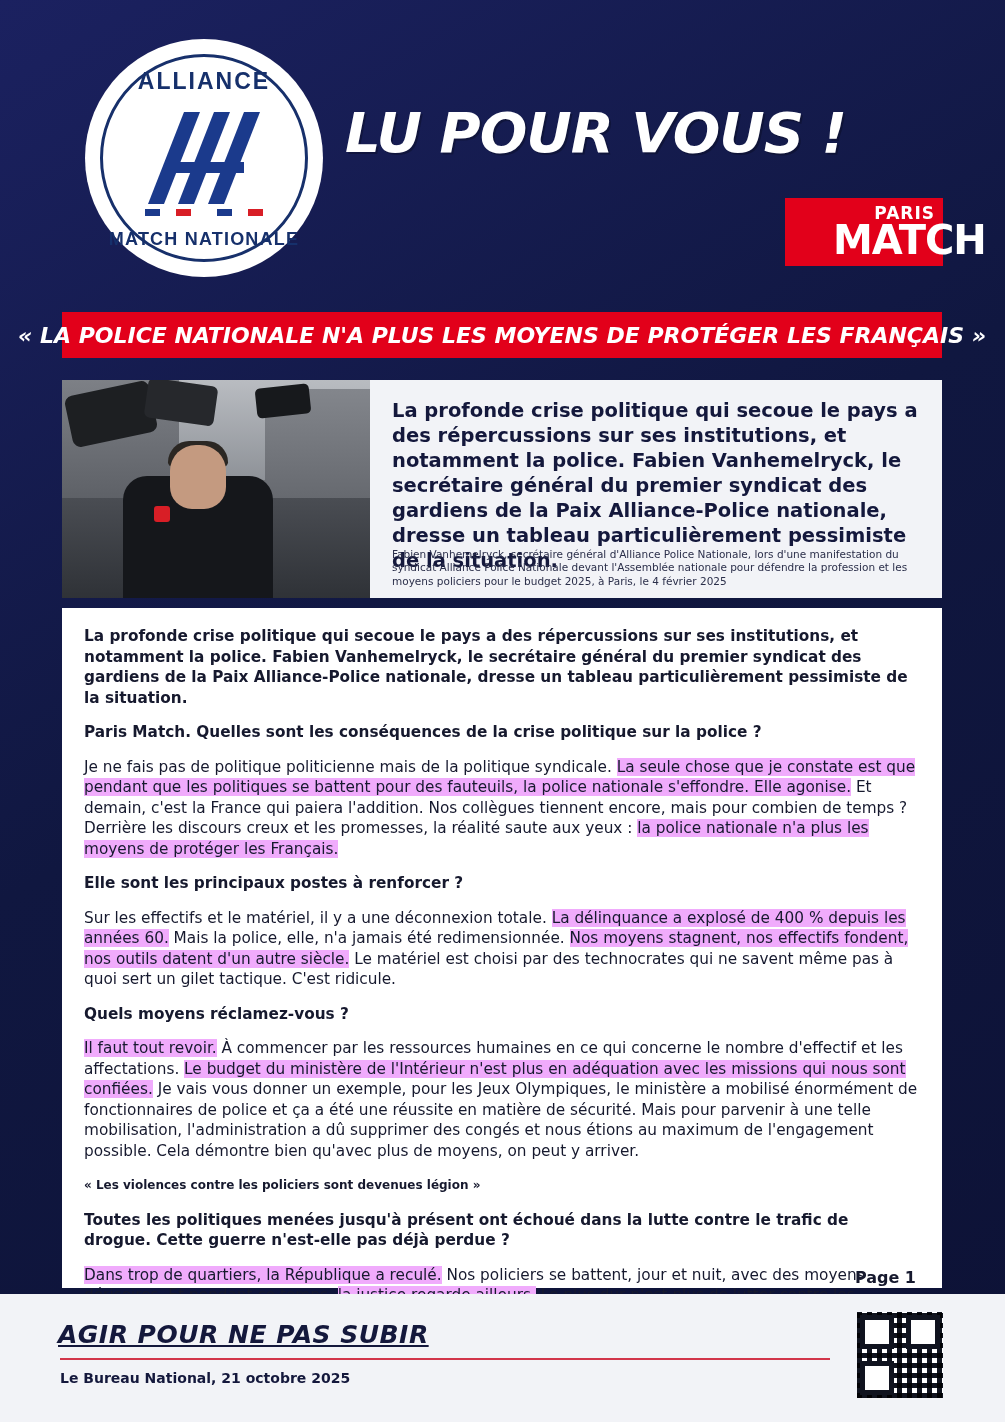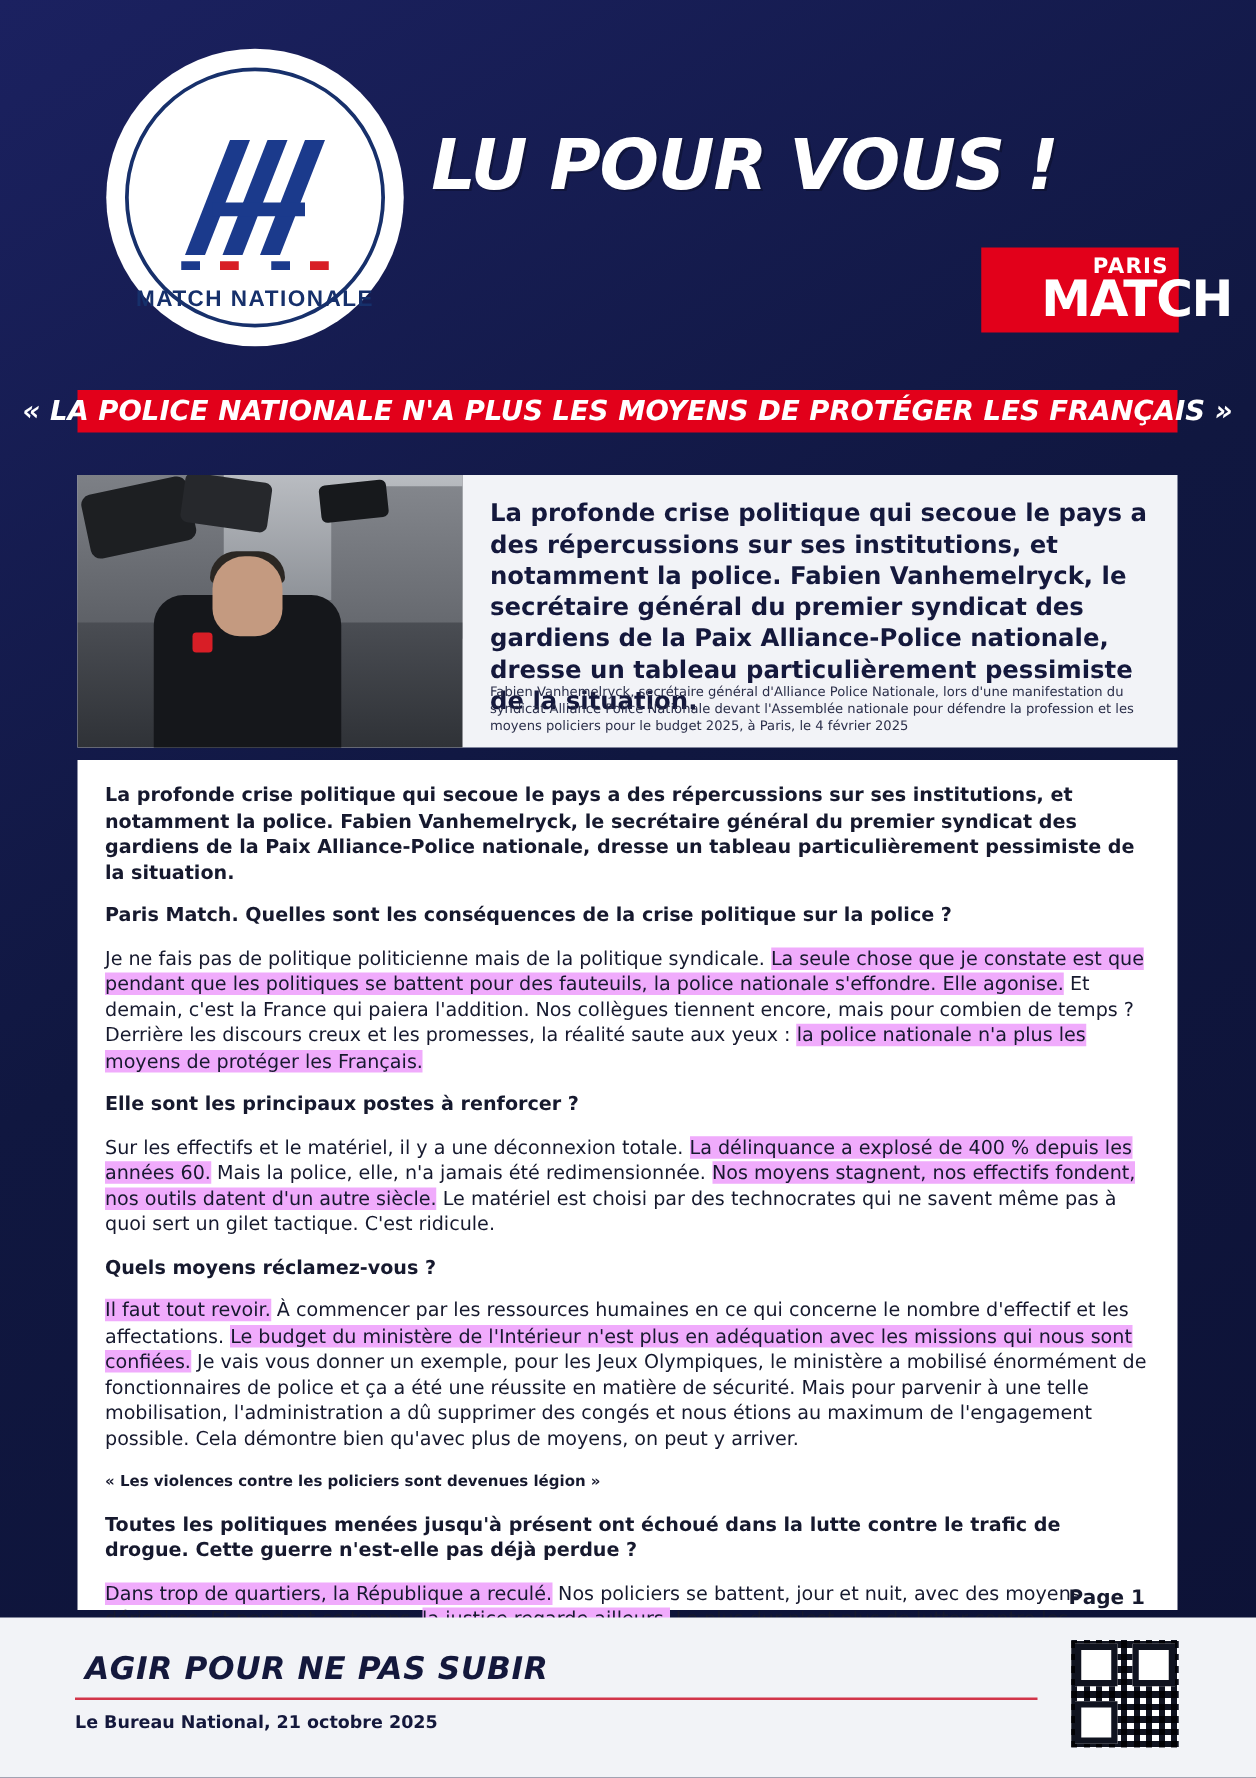--- a/index.html
+++ b/index.html
@@ -133,21 +133,21 @@
     font-family: "DejaVu Sans", sans-serif;
     margin-left: 40px;
   }
 
   
   .banner {
     position: absolute;
     left: 62px;
     top: 312px;
     width: 880px;
-    height: 34px;
+    height: 46px;
     background: #e2001a;
     display: flex;
     align-items: center;
     justify-content: center;
   }
   .banner-text {
     color: #ffffff;
     font-size: 22px;
     font-weight: bold;
     font-style: italic;
@@ -290,28 +290,29 @@
   .footer {
     position: absolute;
     left: 0;
     bottom: 0;
     width: 1005px;
     height: 128px;
     background: #f2f3f7;
   }
   .footer-slogan {
     position: absolute;
-    left: 68px;
+    left: 58px;
     top: 26px;
     color: #14183c;
     font-size: 25px;
     font-weight: bold;
     font-style: italic;
     font-family: "DejaVu Sans", sans-serif;
     letter-spacing: .5px;
+    text-decoration: underline;
   }
   .footer-rule {
     position: absolute;
     left: 60px;
     top: 64px;
     width: 770px;
     height: 2px;
     background: #d2354a;
   }
   .footer-sub {
@@ -347,20 +348,21 @@
 </style>
 </head>
 <body>
 
 <div class="page">
 
   <div class="header">
 
     <div class="logo">
       <div class="logo-inner-ring"></div>
+      <div class="logo-word-top">ALLIANCE</div>
       <div class="logo-core">
         <svg viewBox="0 0 128 96" width="128" height="96">
           <polygon points="8,94 44,2 60,2 24,94" fill="#1b3a8c"></polygon>
           <polygon points="38,94 74,2 90,2 54,94" fill="#1b3a8c"></polygon>
           <polygon points="68,94 104,2 120,2 84,94" fill="#1b3a8c"></polygon>
           <rect x="30" y="52" width="74" height="11" fill="#1b3a8c"></rect>
         </svg>
       </div>
       <div class="logo-flag">
         <span class="flag">

